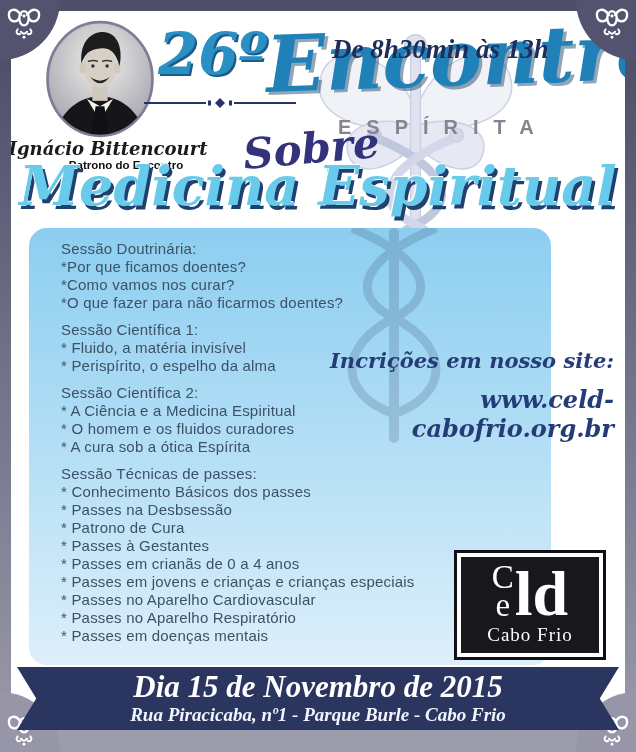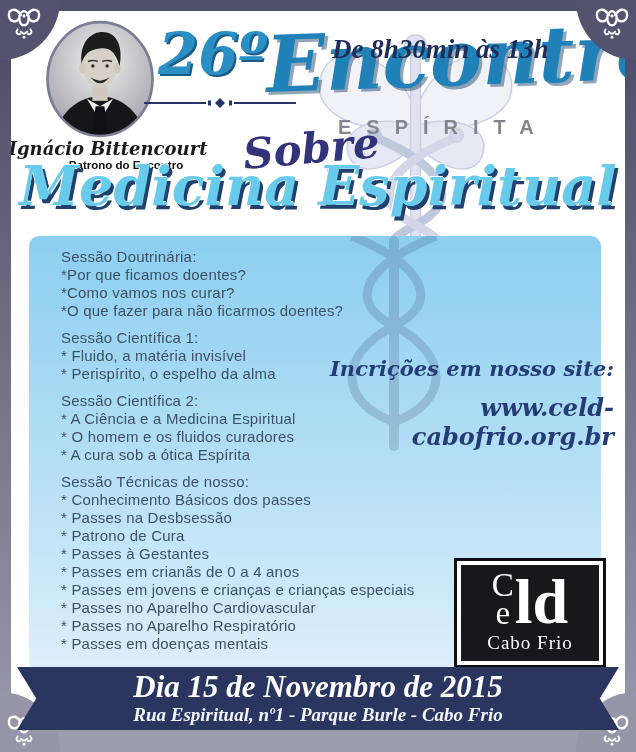--- a/index.html
+++ b/index.html
@@ -38,21 +38,21 @@
      font:italic bold 78px "DejaVu Serif",serif;color:#2081b8;
      text-shadow:3px 3px 0 rgba(16,58,96,.45);transform:rotate(-2deg);}
   .espirita{position:absolute;left:338px;top:116px;z-index:2;white-space:nowrap;
      font:600 20px "Liberation Sans",sans-serif;letter-spacing:15px;color:#85858f;}
   .sobre{position:absolute;left:243px;top:124px;z-index:3;
      font:italic bold 42px "DejaVu Serif",serif;color:#33337b;transform:rotate(-5deg);}
   .main-title{position:absolute;left:0;top:154px;width:100%;text-align:center;z-index:3;white-space:nowrap;
      font:italic bold 54px "DejaVu Serif",serif;color:#68cbeb;
      text-shadow:-1px -1px 0 #ffffff,3px 4px 0 #20406e;}
   
-  .panel{position:absolute;left:29px;top:236px;width:572px;height:437px;border-radius:10px;z-index:2;
+  .panel{position:absolute;left:29px;top:228px;width:522px;height:437px;border-radius:18px;z-index:2;
      background:linear-gradient(180deg,#8ccef0 0%,#b7e0f6 55%,#ddeffa 100%);}
   .panel-staff{position:absolute;left:295px;top:0;width:140px;height:215px;opacity:.18;}
   .sessions{position:absolute;left:32px;top:12px;width:400px;
      font-size:15px;line-height:18px;color:#3d5166;letter-spacing:.2px;}
   .session{margin-bottom:9px;}
   .website{position:absolute;left:295px;top:120px;width:290px;text-align:right;color:#243d77;}
   .website .lbl{font:italic bold 21px "DejaVu Serif",serif;}
   .website .url{font:italic bold 24px "DejaVu Serif",serif;margin-top:12px;}
   
   .logo{position:absolute;left:425px;top:322px;width:152px;height:110px;
@@ -158,21 +158,21 @@
         <div>* Fluido, a matéria invisível</div>
         <div>* Perispírito, o espelho da alma</div>
       </div>
       <div class="session">
         <div>Sessão Científica 2:</div>
         <div>* A Ciência e a Medicina Espiritual</div>
         <div>* O homem e os fluidos curadores</div>
         <div>* A cura sob a ótica Espírita</div>
       </div>
       <div class="session">
-        <div>Sessão Técnicas de nosso:</div>
+        <div>Sessão Técnicas de passes:</div>
         <div>* Conhecimento Básicos dos passes</div>
         <div>* Passes na Desbsessão</div>
         <div>* Patrono de Cura</div>
         <div>* Passes à Gestantes</div>
         <div>* Passes em crianãs de 0 a 4 anos</div>
         <div>* Passes em jovens e crianças e crianças especiais</div>
         <div>* Passes no Aparelho Cardiovascular</div>
         <div>* Passes no Aparelho Respiratório</div>
         <div>* Passes em doenças mentais</div>
       </div>
@@ -192,21 +192,21 @@
           </div>
           <span class="logo-ld">ld</span>
         </div>
         <div class="logo-city">Cabo Frio</div>
       </div>
     </div>
   </div>
 
   <div class="ribbon">
     <div class="date">Dia 15 de Novembro de 2015</div>
-    <div class="address">Rua Espiritual, nº1 - Parque Burle - Cabo Frio</div>
+    <div class="address">Rua Piracicaba, nº1 - Parque Burle - Cabo Frio</div>
   </div>
 
   <div class="frame-top"></div>
   <div class="frame-left"></div>
   <div class="frame-right"></div>
   <div class="frame-bottom"></div>
 
   <div class="corner tl">
     <svg viewBox="0 0 48 44">
       <g stroke="#fff" fill="none" stroke-width="3" stroke-linecap="round">

